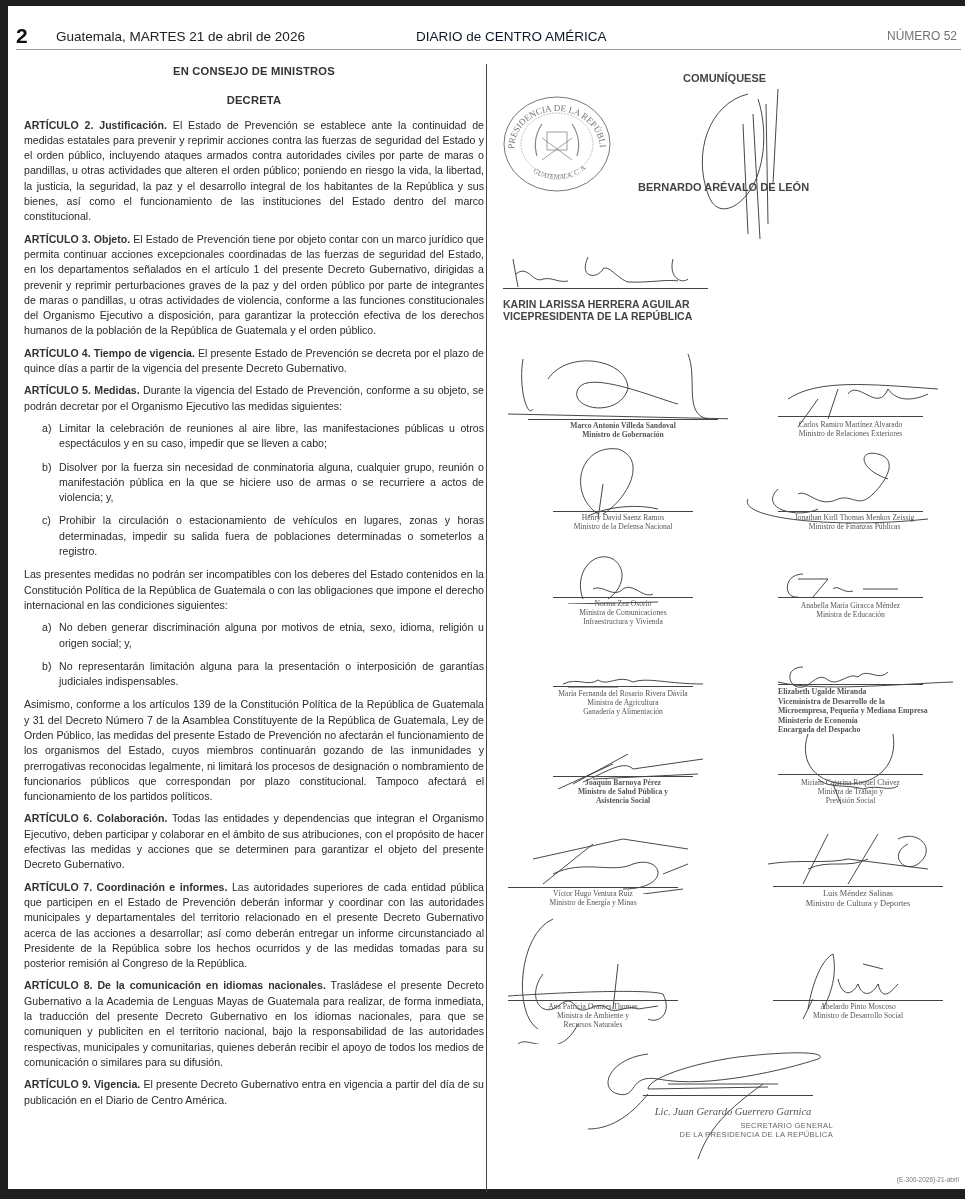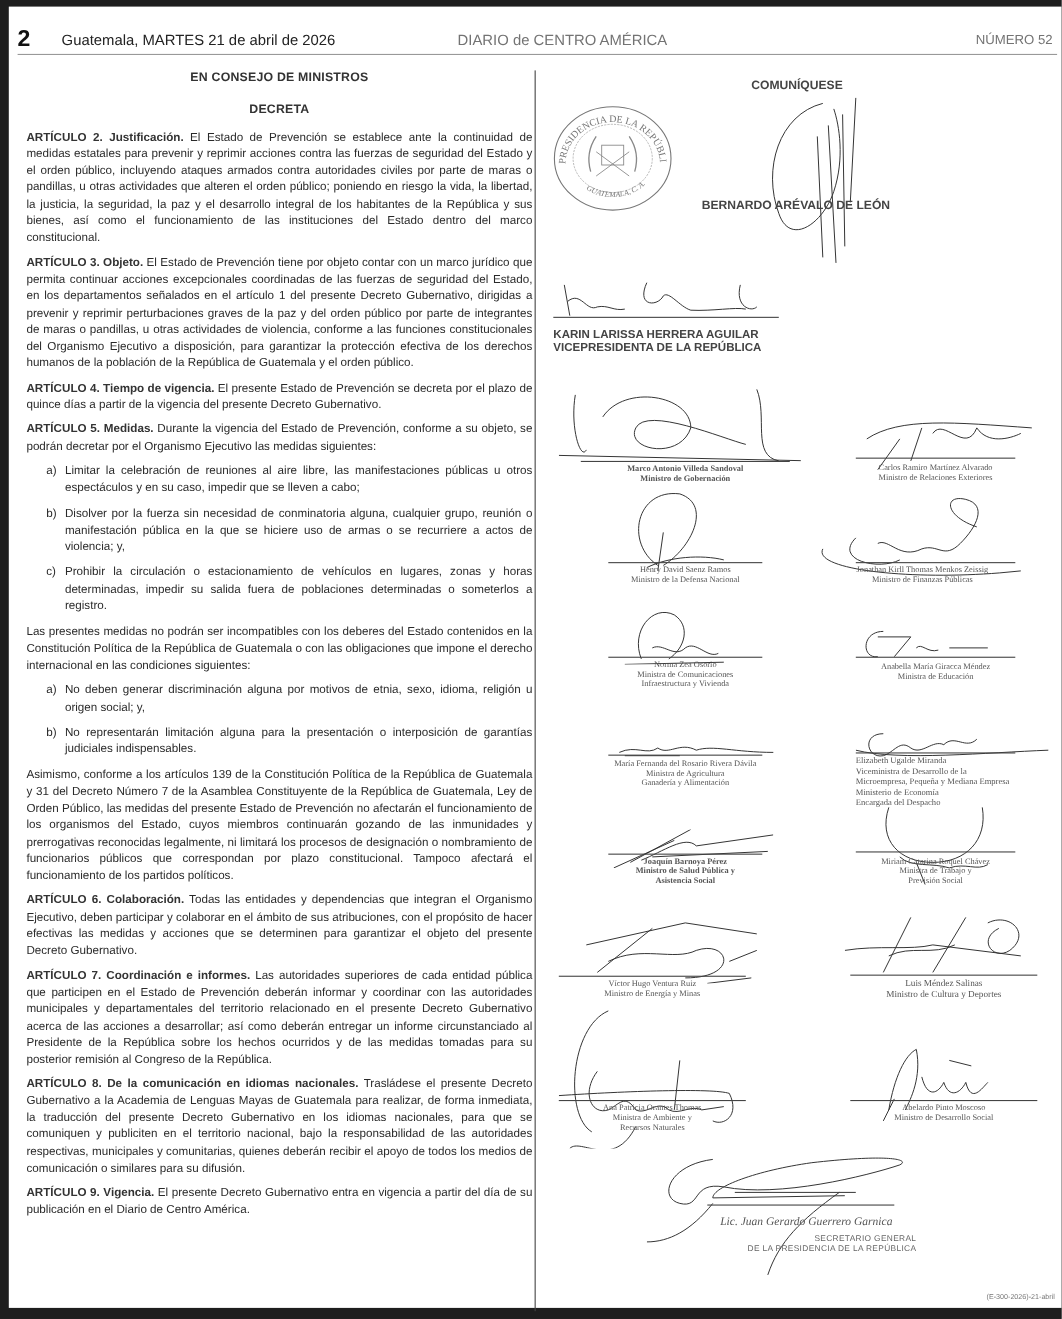--- a/index.html
+++ b/index.html
@@ -8,21 +8,21 @@
     position: absolute; left: 8px; top: 6px; width: 957px; height: 1183px;
     background: #ffffff; color: #222;
     font-family: "Liberation Sans", sans-serif;
   }
   .masthead {
     position: absolute; left: 8px; top: 18px; width: 945px; height: 26px;
     border-bottom: 1px solid #999;
   }
   .page-num { position: absolute; left: 0; top: 0; font-size: 21px; font-weight: bold; color: #111; }
   .date { position: absolute; left: 40px; top: 5px; font-size: 13.5px; color: #222; }
-  .paper { position: absolute; left: 400px; top: 5px; font-size: 13.5px; color: #737373; }
+  .paper { position: absolute; left: 400px; top: 5px; font-size: 13.5px; color: #0f172a; }
   .issue { position: absolute; right: 4px; top: 5px; font-size: 12px; color: #737373; }
 
   .col-left {
     position: absolute; left: 16px; top: 58px; width: 460px;
     font-size: 10.6px; line-height: 15.3px; text-align: justify; color: #2a2a2a;
   }
   .col-divider { position: absolute; left: 478px; top: 58px; width: 1px; height: 1128px; background: #444; }
   .heading { text-align: center; font-weight: bold; font-size: 11.2px; color: #333; letter-spacing: 0.2px; }
   .heading.h1 { margin-bottom: 14px; }
   .heading.h2 { margin-bottom: 9px; }
@@ -34,21 +34,21 @@
   .list-item .txt { flex: 1; }
 
   .col-right { position: absolute; left: 480px; top: 58px; width: 477px; height: 1125px; }
   .seal { position: absolute; left: 14px; top: 30px; width: 110px; height: 100px; }
   .comuniquese { position: absolute; left: 195px; top: 8px; font-weight: bold; font-size: 11px; color: #444; }
   .president-name { position: absolute; left: 150px; top: 117px; font-weight: bold; font-size: 11px; color: #444; }
   .sig { position: absolute; }
   .sig-line { position: absolute; height: 1px; background: #444; }
   .sig-name { position: absolute; font-family: "Liberation Serif", serif; font-size: 7.6px; color: #555; text-align: center; line-height: 9px; }
   .vp-name { position: absolute; left: 15px; top: 234px; font-weight: bold; font-size: 10.5px; color: #444; line-height: 12px; }
-  .eum { font-family: "Liberation Serif", serif; font-size: 7.8px; font-weight: normal; color: #555; text-align: left; line-height: 9.6px; }
+  .eum { font-family: "Liberation Serif", serif; font-size: 7.8px; font-weight: bold; color: #555; text-align: left; line-height: 9.6px; }
   .sec-name { position: absolute; left: 145px; top: 1042px; width: 200px; text-align: center; font-family: "Liberation Serif", serif; font-style: italic; font-size: 10.5px; color: #555; }
   .sec-title { position: absolute; left: 145px; top: 1057px; width: 200px; text-align: right; font-size: 7.6px; color: #666; line-height: 9px; letter-spacing: 0.3px; }
   .footer-code { position: absolute; right: 6px; top: 1112px; font-size: 6.5px; color: #777; }
 </style>
 </head>
 <body>
 
 <div class="page">
 
   <div class="masthead">
@@ -160,21 +160,21 @@
     <div class="sig-line" style="left:65px;top:447px;width:140px;"></div>
     <div class="sig-name" style="left:65px;top:449px;width:140px;">
       <div>Henry David Saenz Ramos</div>
       <div>Ministro de la Defensa Nacional</div>
     </div>
 
     <svg class="sig" style="left:250px;top:385px;width:200px;height:90px;" viewBox="0 0 200 90">
       <path d="M40 40 C20 60 60 70 80 60 M60 45 C70 40 80 60 100 50 C115 45 120 60 135 45 C150 30 160 10 140 5 C120 0 120 20 150 30 M10 50 C0 70 100 80 190 70" fill="none" stroke="#333" stroke-width="0.9"></path>
     </svg>
     <div class="sig-line" style="left:290px;top:447px;width:145px;"></div>
-    <div class="sig-name" style="left:278px;top:449px;width:145px;">
+    <div class="sig-name" style="left:294px;top:449px;width:145px;">
       <div>Jonathan Kirll Thomas Menkos Zeissig</div>
       <div>Ministro de Finanzas Públicas</div>
     </div>
 
     <svg class="sig" style="left:75px;top:480px;width:100px;height:60px;" viewBox="0 0 100 60">
       <path d="M20 55 C10 30 30 5 50 15 C65 25 60 45 45 55 M30 45 C40 40 50 55 60 45 C70 38 80 55 90 50 M5 60 L95 58" fill="none" stroke="#333" stroke-width="0.9"></path>
     </svg>
     <div class="sig-line" style="left:65px;top:533px;width:140px;"></div>
     <div class="sig-name" style="left:65px;top:535px;width:140px;">
       <div>Norma Zea Osorio</div>

